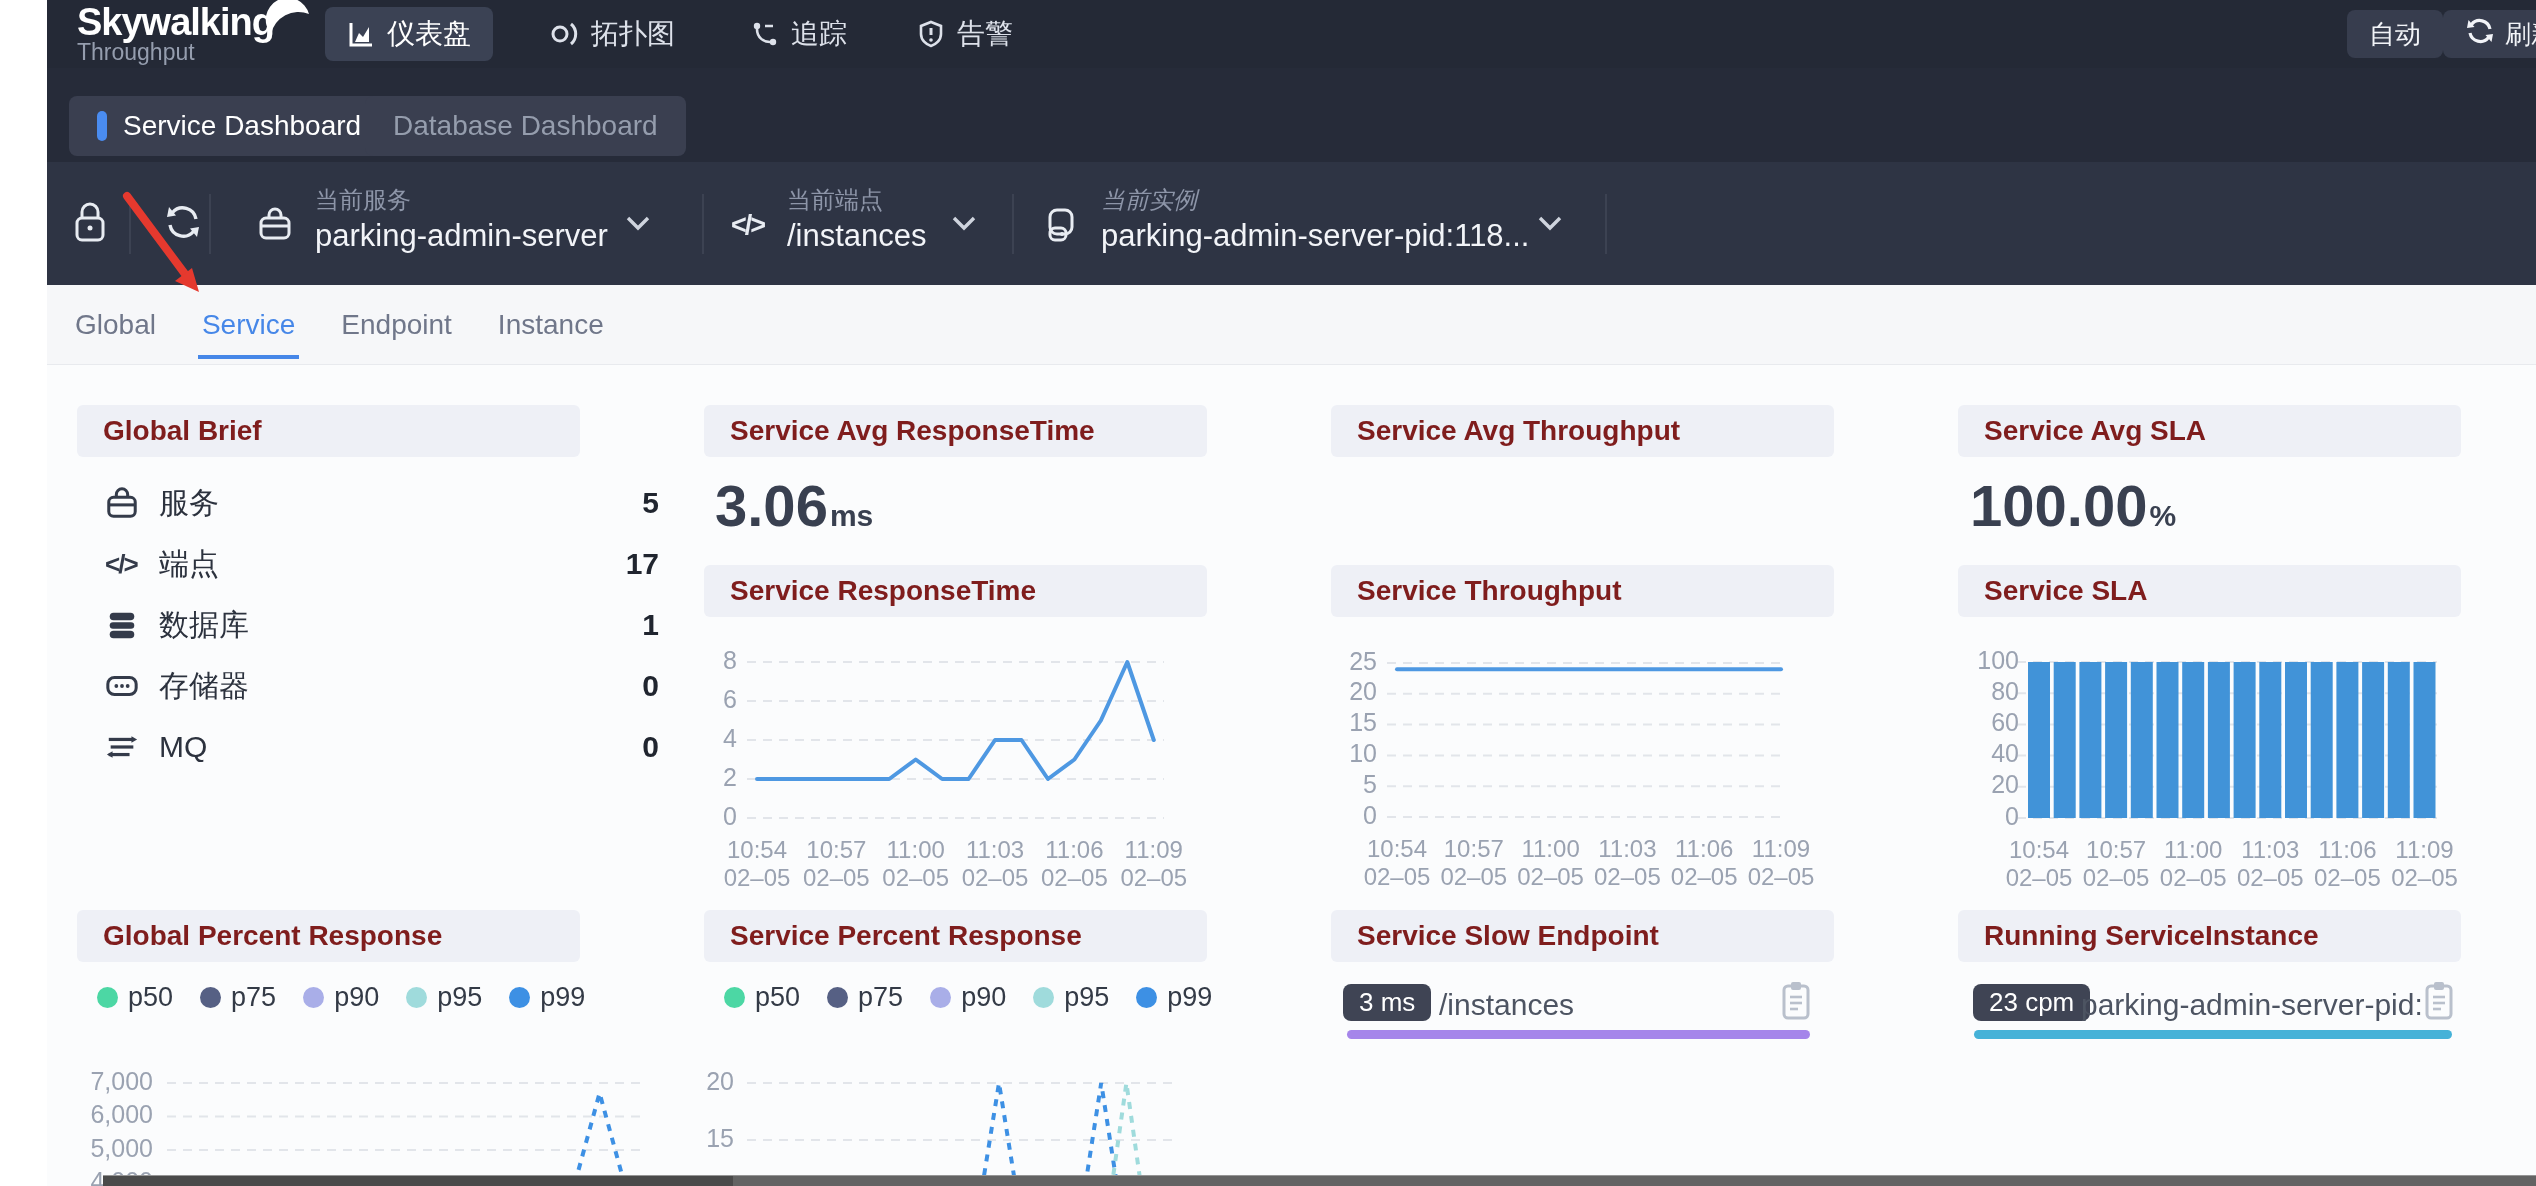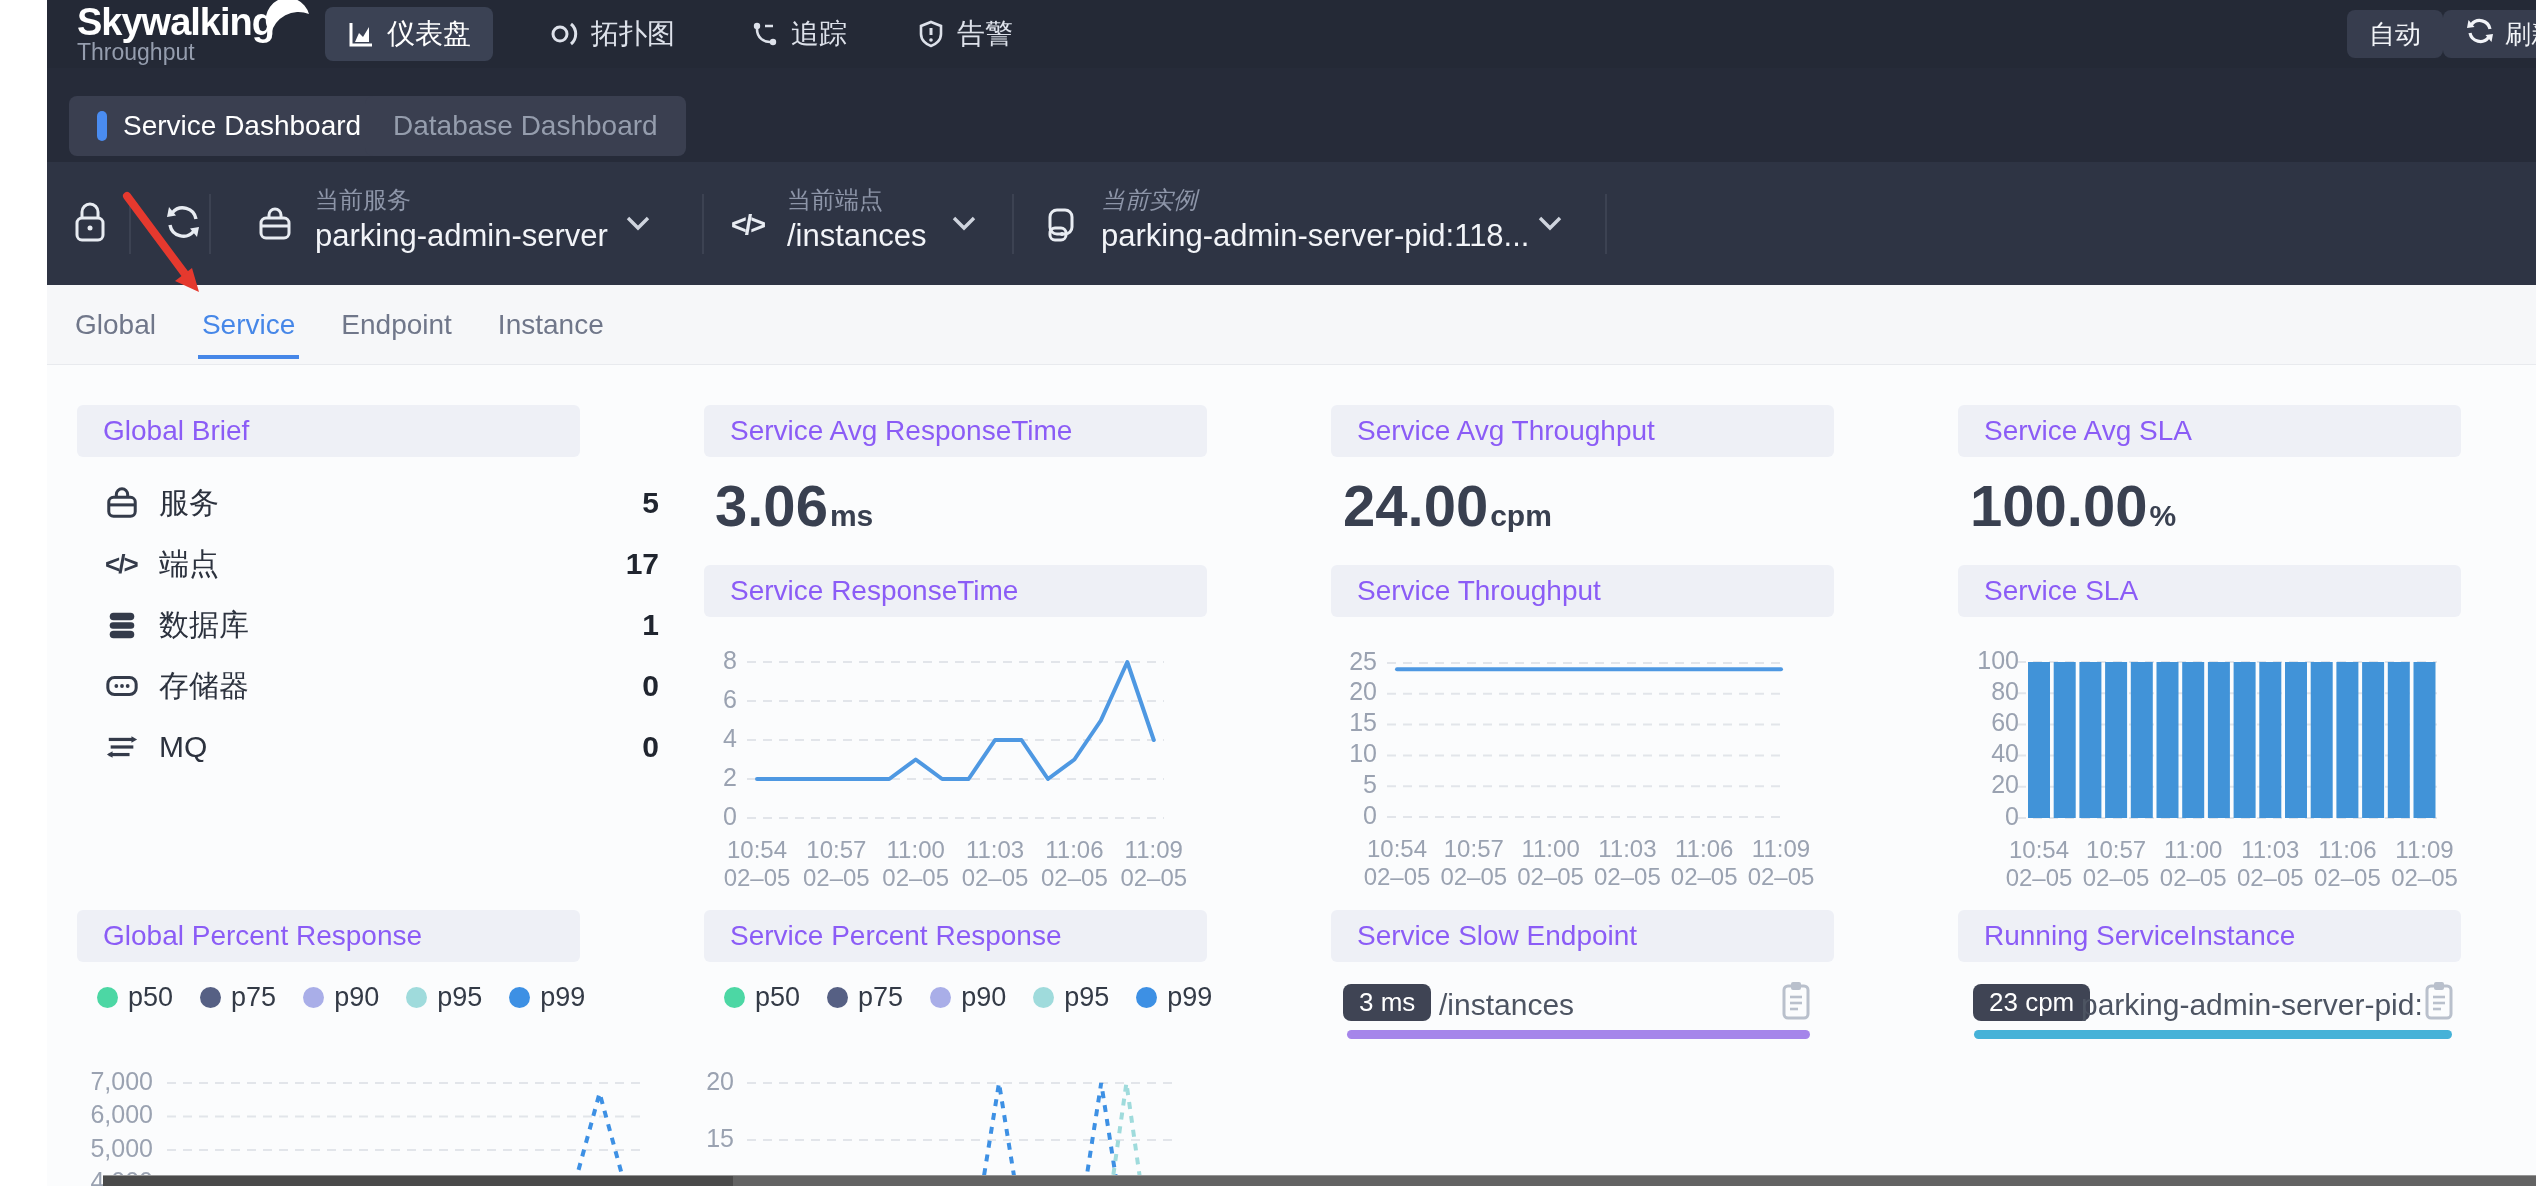--- a/index.html
+++ b/index.html
@@ -42,21 +42,21 @@
   
   .subtabs { position:absolute; left:0; top:285px; width:2536px; height:80px; background:#f6f7f9;
              border-bottom:1px solid #e8eaee; display:flex; align-items:center; padding-left:24px; }
   .subtab { font-size:28px; color:#70778a; margin-right:38px; padding:18px 4px 14px 4px; cursor:pointer;
             border-bottom:4px solid transparent; }
   .subtab.active { color:#4687e8; border-bottom-color:#4687e8; }
 
   
   .content { position:absolute; left:0; top:365px; width:2536px; height:821px; background:#fbfcfd; }
   .hdr { position:absolute; width:503px; height:52px; background:#eef0f6; border-radius:6px;
-         display:flex; align-items:center; padding-left:26px; font-size:28px; color:#8b5cf6; }
+         display:flex; align-items:center; padding-left:26px; font-size:28px; color:#7f1d1d;font-weight:bold; }
   .bignum { position:absolute; display:flex; align-items:baseline; color:#394050; }
   .bignum .v { font-size:58px; font-weight:bold; }
   .bignum .u { font-size:30px; font-weight:bold; margin-left:2px; }
   .gb-row { position:absolute; left:58px; width:554px; height:40px; display:flex; align-items:center; }
   .gb-icon { width:46px; display:flex; }
   .gb-label { font-size:30px; color:#2c323e; margin-left:8px; }
   .gb-value { position:absolute; right:0; font-size:30px; font-weight:bold; color:#20252f; }
   .legend { position:absolute; display:flex; align-items:center; }
   .legend-item { display:flex; align-items:center; margin-right:27px; cursor:pointer; }
   .legend-dot { width:21px; height:21px; border-radius:50%; margin-right:10px; }
@@ -285,24 +285,20 @@
           <polygon points="2,26 8,22.5 8,29.5" fill="#343b4a"></polygon>
         </svg>
     </span>
     <span class="gb-label">MQ</span>
     <span class="gb-value">0</span>
   </div>
 
   <div class="bignum" style="left:668px; top:472px;">
     <span class="v">3.06</span>
     <span class="u">ms</span>
-  </div>
-  <div class="bignum" style="left:1296px; top:472px;">
-    <span class="v">24.00</span>
-    <span class="u">cpm</span>
   </div>
   <div class="bignum" style="left:1923px; top:472px;">
     <span class="v">100.00</span>
     <span class="u">%</span>
   </div>
 
   <div class="hdr" style="left:657px; top:565px;">Service ResponseTime</div>
   <div class="hdr" style="left:1284px; top:565px;">Service Throughput</div>
   <div class="hdr" style="left:1911px; top:565px;">Service SLA</div>
 

